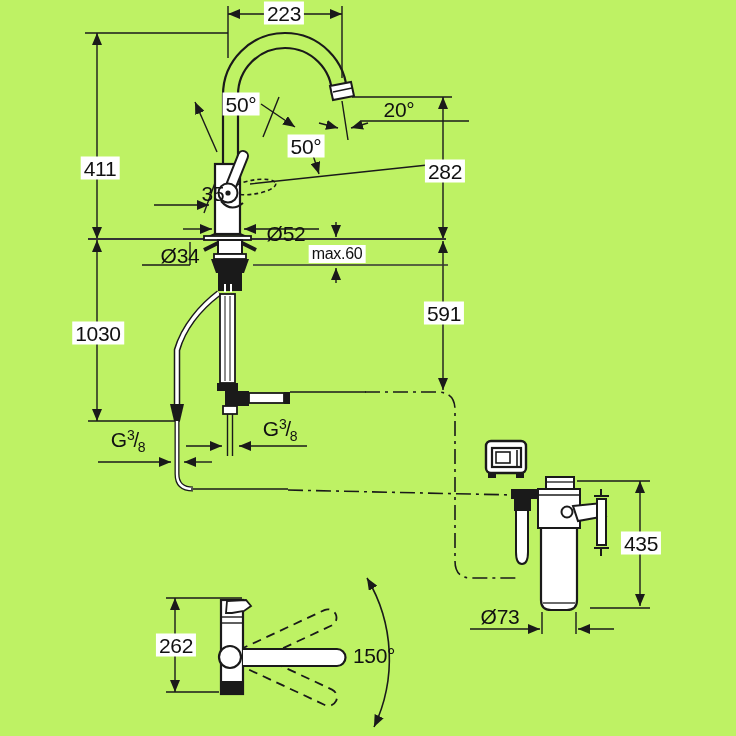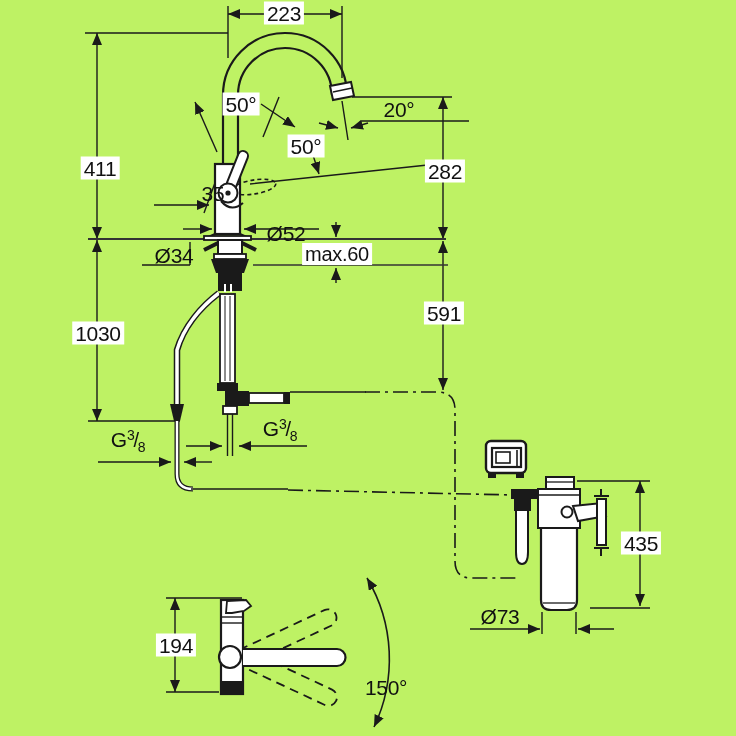--- a/index.html
+++ b/index.html
@@ -2,21 +2,21 @@
 <html><head>
 <meta charset="utf-8">
 <style>
   html,body{margin:0;padding:0;background:#fff;}
   #stage{position:relative;width:736px;height:736px;background:#bef264;overflow:hidden;
          font-family:"Liberation Sans", sans-serif;color:#111;}
   #stage svg{position:absolute;left:0;top:0;}
   .lbl{position:absolute;transform:translate(-50%,-50%);font-size:21px;line-height:1;
        color:#111;white-space:nowrap;letter-spacing:-0.3px;}
   .lbl.online{background:#ffffff;padding:1px 3px;}
-  .lbl.small{font-size:20px;}
+  .lbl.small{font-size:16px;}
   .g38 sup{font-size:14px;vertical-align:7px;}
   .g38 sub{font-size:14px;vertical-align:-5px;}
   .g38 .slash{font-size:20px;margin:0 -1px;}
 </style>
 </head>
 <body>
 
 <div id="stage">
 
 <svg width="736" height="736" viewBox="0 0 736 736">
@@ -255,24 +255,24 @@
 </svg>
 
   <div class="lbl online" style="left:284px;top:13px;">223</div>
   <div class="lbl online" style="left:100px;top:134px;margin-top:34px;">411</div>
   <div class="lbl online" style="left:241px;top:104px;">50°</div>
   <div class="lbl online" style="left:306px;top:146px;">50°</div>
   <div class="lbl" style="left:399px;top:109px;">20°</div>
   <div class="lbl online" style="left:445px;top:171px;">282</div>
   <div class="lbl" style="left:177px;top:193px;margin-left:36px;">35</div>
   <div class="lbl" style="left:286px;top:233px;">Ø52</div>
-  <div class="lbl" style="left:174px;top:255px;">Ø34</div>
+  <div class="lbl" style="left:180px;top:255px;">Ø34</div>
   <div class="lbl online small" style="left:337px;top:254px;">max.60</div>
   <div class="lbl online" style="left:98px;top:333px;">1030</div>
   <div class="lbl online" style="left:444px;top:313px;">591</div>
   <div class="lbl g38" style="left:128px;top:441px;"><span>G</span><sup>3</sup><span class="slash">/</span><sub>8</sub></div>
   <div class="lbl g38" style="left:280px;top:430px;"><span>G</span><sup>3</sup><span class="slash">/</span><sub>8</sub></div>
   <div class="lbl online" style="left:641px;top:543px;">435</div>
   <div class="lbl" style="left:500px;top:616px;">Ø73</div>
-  <div class="lbl online" style="left:176px;top:645px;">194</div>
-  <div class="lbl" style="left:386px;top:655px;margin-top:32px;">150°</div>
+  <div class="lbl online" style="left:176px;top:645px;">262</div>
+  <div class="lbl" style="left:374px;top:655px;">150°</div>
 
 </div>
 
 </body></html>

